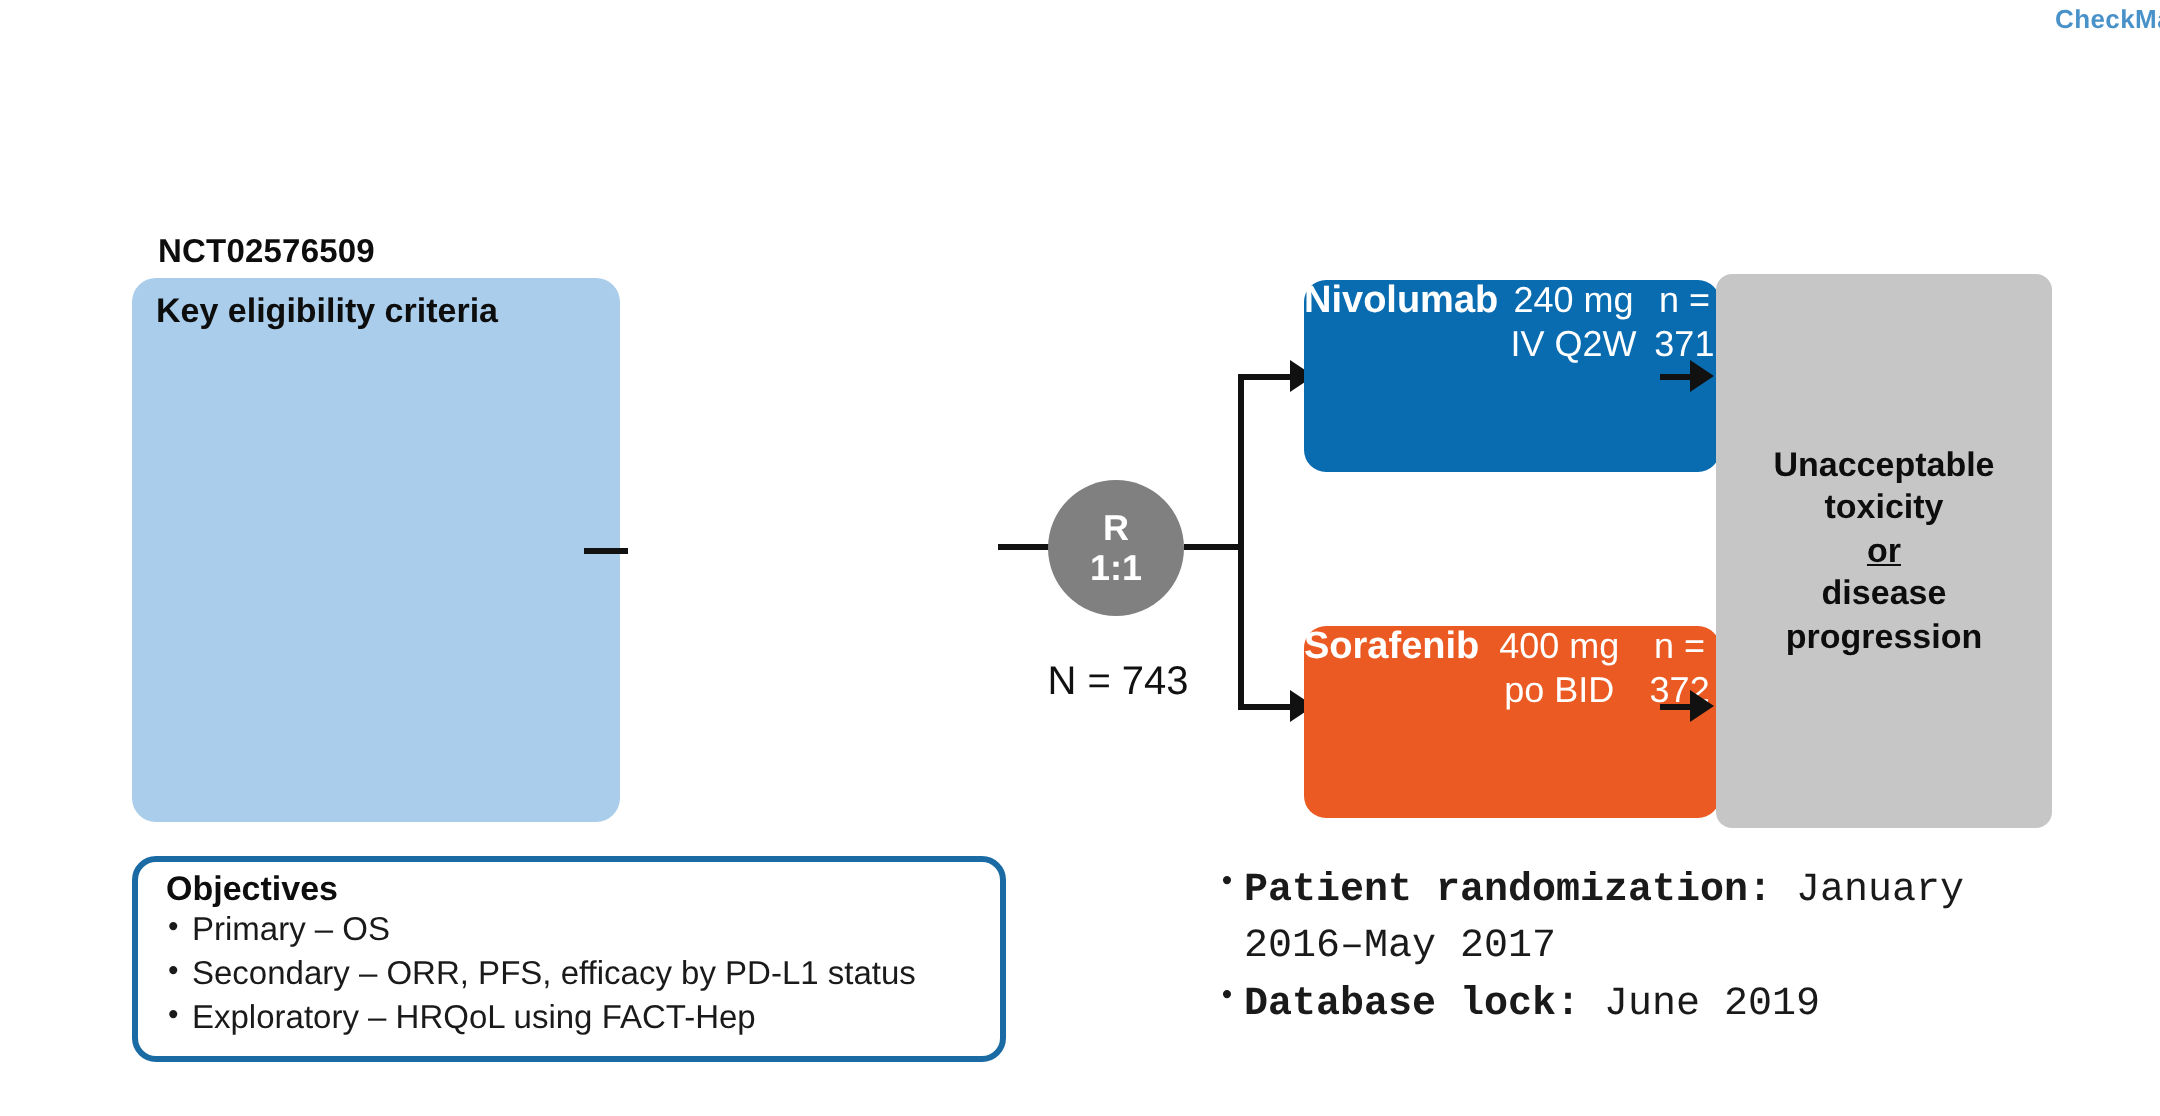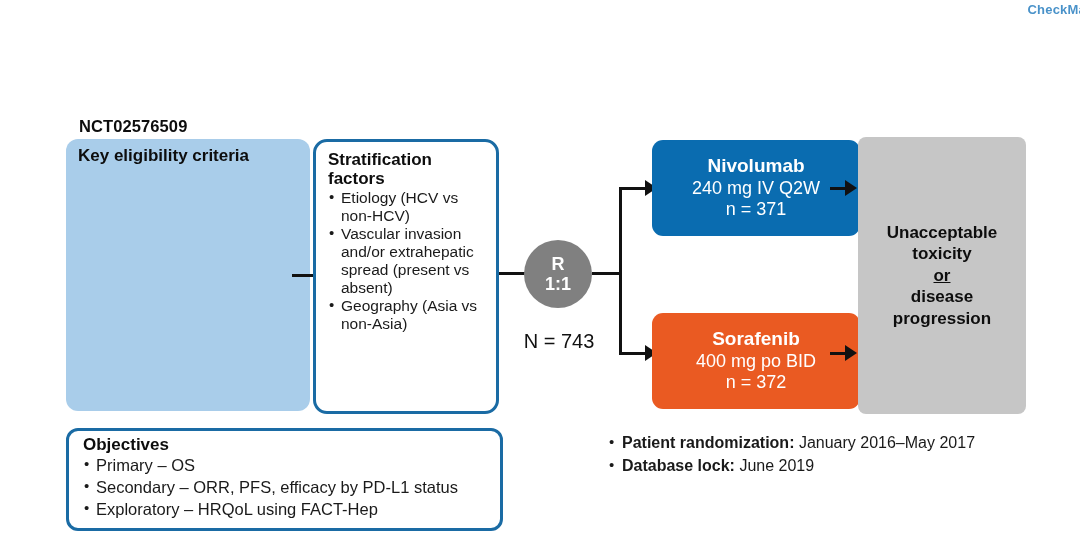--- a/index.html
+++ b/index.html
@@ -228,22 +228,20 @@
   }
 
   
   .arm {
     position: absolute;
     width: 208px;
     height: 96px;
     border-radius: 11px;
     color: #ffffff;
     display: flex;
-    flex-direction: column;
-    align-items: center;
     justify-content: center;
     text-align: center;
     line-height: 1.2;
   }
   .arm-nivo {
     left: 652px;
     top: 140px;
     background: #0a6cb0;
   }
   .arm-sora {
@@ -303,23 +301,24 @@
   }
 
   
   .footnotes {
     position: absolute;
     left: 608px;
     top: 432px;
     width: 440px;
   }
   .footnotes ul.bullets > li {
-    font-size: 16px;
+    font-size: 20px;
     line-height: 1.42;
     padding-left: 14px;
+    font-family: Liberation Mono, monospace;
   }
   .fn-label {
     font-weight: bold;
   }
 </style>
 </head>
 <body>
 
 <div id="slide">
 
@@ -327,28 +326,20 @@
 
 
   <div class="nct-label">NCT02576509</div>
 
   <div class="elig-box">
     <div class="box-heading">Key eligibility criteria</div>
   </div>
 
   <div class="conn-elig-strat"></div>
 
-  <div class="strat-box">
-    <div class="box-heading">Stratification factors</div>
-    <ul class="bullets">
-      <li>Etiology (HCV vs non-HCV)</li>
-      <li>Vascular invasion and/or extrahepatic spread (present vs absent)</li>
-      <li>Geography (Asia vs non-Asia)</li>
-    </ul>
-  </div>
 
   <div class="conn-strat-rand"></div>
 
   <div class="rand-circle">
     <div>R</div>
     <div>1:1</div>
   </div>
 
   <div class="n-total">N = 743</div>
 

